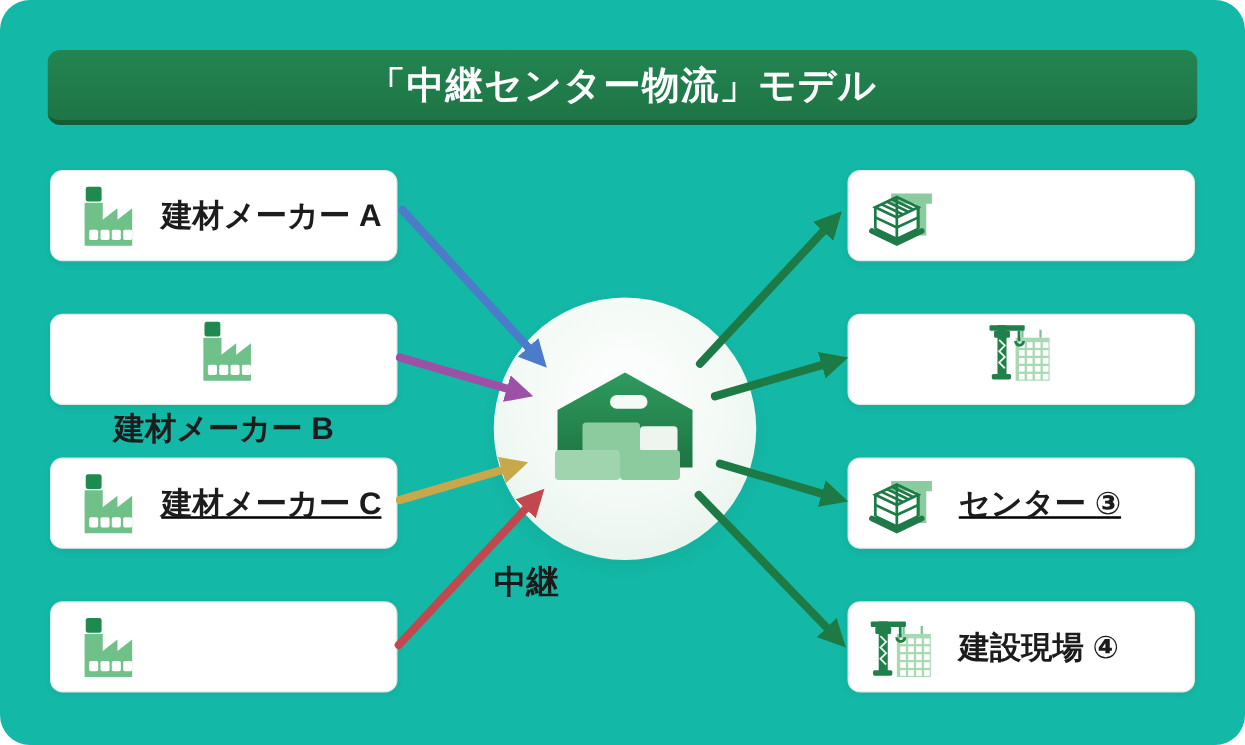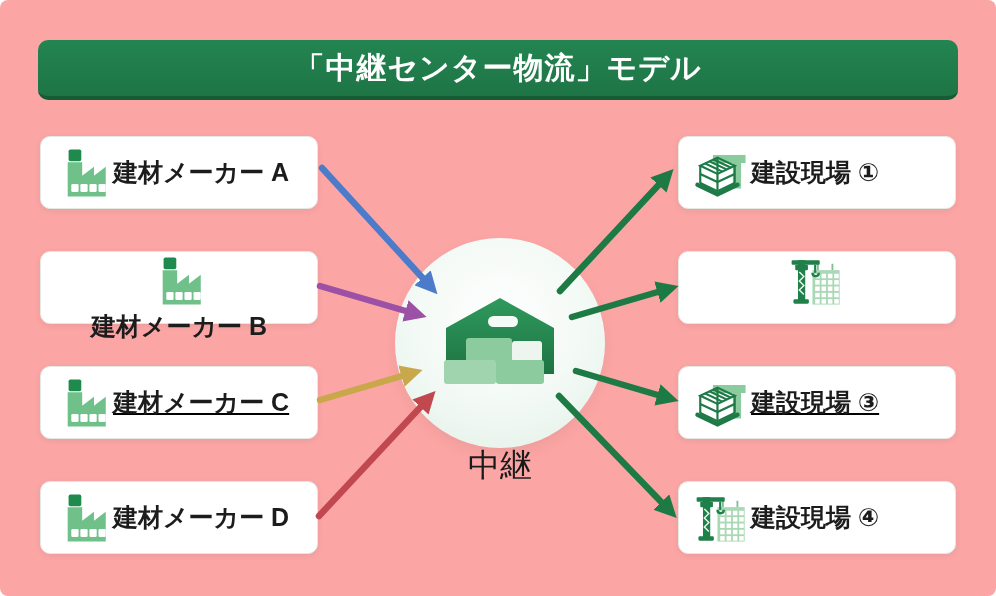--- a/index.html
+++ b/index.html
@@ -1,35 +1,35 @@
 <!DOCTYPE html>
 <html><head>
 <meta charset="utf-8">
 <style>
   html,body{margin:0;padding:0;background:#ffffff;font-family:"Liberation Sans","DejaVu Sans",sans-serif;}
-  .canvas{position:relative;width:996px;height:596px;background:#fca5a5;border-radius:8px;overflow:hidden;}
+  .canvas{position:relative;width:996px;height:596px;background:#14b8a6;border-radius:24px;overflow:hidden;}
   .banner{position:absolute;left:38px;top:40px;width:920px;height:56px;
     background:linear-gradient(180deg,#238551 0%,#1e7445 100%);
     border-bottom:4px solid #135c34;border-radius:10px;
     display:flex;align-items:center;justify-content:center;}
   .banner-text{color:#ffffff;font-size:30px;font-weight:700;letter-spacing:1px;}
   .node{position:absolute;width:278px;height:73px;background:#ffffff;border:1px solid #e3e9e4;
     border-radius:10px;box-shadow:0 2px 6px rgba(20,60,40,.07);
-    display:flex;align-items:center;padding:0 14px;box-sizing:border-box;gap:0;}
+    display:flex;align-items:center;padding:0 14px;box-sizing:border-box;gap:16px;}
   .node .label{font-size:25px;font-weight:700;color:#1c1c1c;white-space:nowrap;}
   .left-col{left:40px;}
   .right-col{left:678px;}
   .r1{top:136px;} .r2{top:251px;flex-direction:column;} .r3{top:366px;text-decoration:underline;} .r4{top:481px;}
   .icon{flex:0 0 auto;display:flex;align-items:center;justify-content:center;}
   .hub-circle{position:absolute;left:395px;top:238px;width:210px;height:210px;border-radius:50%;
     background:radial-gradient(circle at 50% 38%,#ffffff 0%,#f2f9f4 55%,#e0efe6 100%);
     box-shadow:0 6px 14px rgba(20,60,40,.06);}
   .hub-icon{position:absolute;left:442px;top:296px;}
-  .hub-label{position:absolute;left:395px;top:448px;width:210px;text-align:center;
-    font-size:32px;font-weight:400;color:#1a1a1a;line-height:35px;}
+  .hub-label{position:absolute;left:395px;top:448px;width:210px;text-align:left;
+    font-size:26px;font-weight:700;color:#1a1a1a;line-height:35px;}
   svg.overlay{position:absolute;left:0;top:0;pointer-events:none;z-index:6;}
   .node,.hub-circle,.hub-icon,.hub-label{z-index:2;}
 </style>
 </head>
 <body>
 
 <div class="canvas">
 
   <div class="banner">
     <span class="banner-text">「中継センター物流」モデル</span>
@@ -81,21 +81,20 @@
     <span class="icon">
       <svg width="58" height="58" viewBox="0 0 64 64">
         <rect x="15" y="6" width="14" height="13" rx="2" fill="#1f8a4e"></rect>
         <path fill="#6fc089" d="M14 20 h16 v15 l13 -10 v10 l13 -10 v33 H14 Z"></path>
         <rect x="18" y="44" width="8" height="9" rx="1.5" fill="#ffffff"></rect>
         <rect x="28" y="44" width="8" height="9" rx="1.5" fill="#ffffff"></rect>
         <rect x="38" y="44" width="8" height="9" rx="1.5" fill="#ffffff"></rect>
         <rect x="48" y="44" width="8" height="9" rx="1.5" fill="#ffffff"></rect>
       </svg>
     </span>
-    <span class="label">建材メーカー D</span>
   </div>
 
   <div class="hub-circle"></div>
   <div class="hub-icon">
     <svg width="116" height="92" viewBox="0 0 116 92">
       <defs>
         <linearGradient id="wh" x1="0" y1="0" x2="0" y2="1">
           <stop offset="0" stop-color="#2f9a5d"></stop>
             <stop offset="1" stop-color="#1d7442"></stop>
         </linearGradient>
@@ -119,21 +118,20 @@
         <g fill="none" stroke="#1e7a46" stroke-width="2.4">
           <path d="M8 24 L27 15 L46 24 L27 33 Z"></path>
           <path d="M8 24 V43 M27 33 V52 M46 24 V43 M27 15 V33"></path>
           <path d="M8 43 L27 52 L46 43"></path>
           <path d="M13.5 21.5 L32.5 30.5 M18 19 L37 28 M22.5 17 L41.5 26"></path>
           <path d="M8 33 L27 42 L46 33"></path>
         </g>
         <path d="M5 45 L27 55.5 L49 45" fill="none" stroke="#1e7a46" stroke-width="5" stroke-linecap="round"></path>
       </svg>
     </span>
-    <span class="label">建設現場 ①</span>
   </div>
 
   <div class="node right-col r2">
     <span class="icon">
       <svg width="58" height="58" viewBox="0 0 64 64">
         <path d="M33 20 V13 M49 20 V13" stroke="#7fc092" stroke-width="2"></path>
         <rect x="27" y="20" width="30" height="38" fill="#a8d8b4"></rect>
         <g fill="#ffffff">
           <rect x="30" y="24" width="5" height="5"></rect>
             <rect x="37" y="24" width="5" height="5"></rect>
@@ -176,21 +174,21 @@
         <g fill="none" stroke="#1e7a46" stroke-width="2.4">
           <path d="M8 24 L27 15 L46 24 L27 33 Z"></path>
           <path d="M8 24 V43 M27 33 V52 M46 24 V43 M27 15 V33"></path>
           <path d="M8 43 L27 52 L46 43"></path>
           <path d="M13.5 21.5 L32.5 30.5 M18 19 L37 28 M22.5 17 L41.5 26"></path>
           <path d="M8 33 L27 42 L46 33"></path>
         </g>
         <path d="M5 45 L27 55.5 L49 45" fill="none" stroke="#1e7a46" stroke-width="5" stroke-linecap="round"></path>
       </svg>
     </span>
-    <span class="label">建設現場 ③</span>
+    <span class="label">センター ③</span>
   </div>
 
   <div class="node right-col r4">
     <span class="icon">
       <svg width="58" height="58" viewBox="0 0 64 64">
         <path d="M33 20 V13 M49 20 V13" stroke="#7fc092" stroke-width="2"></path>
         <rect x="27" y="20" width="30" height="38" fill="#a8d8b4"></rect>
         <g fill="#ffffff">
           <rect x="30" y="24" width="5" height="5"></rect>
             <rect x="37" y="24" width="5" height="5"></rect>

